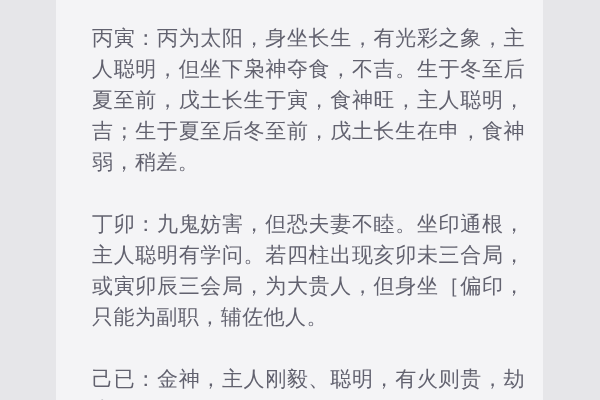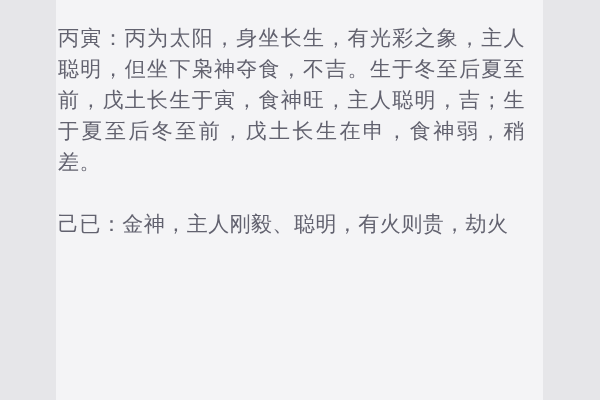--- a/index.html
+++ b/index.html
@@ -20,34 +20,35 @@
     position: relative;
   }
   .content-column {
     position: absolute;
     left: 56px;
     top: 0;
     width: 487px;
     height: 400px;
     box-sizing: border-box;
     background: var(--content-background, #f4f4f6);
-    padding: 22px 18px 0 2px;
+    padding: 22px 18px 0 36px;
   }
   .content-column p {
     margin: 0 0 31px 0;
     font-size: 21px;
     line-height: 31px;
     letter-spacing: 0.45px;
     color: var(--text, #62626f);
     text-align: justify;
     text-justify: inter-ideograph;
     word-break: normal;
   }
 </style>
 </head>
 <body>
 
 <div class="reading-page">
   <div class="content-column">
     <p>丙寅：丙为太阳，身坐长生，有光彩之象，主人聪明，但坐下枭神夺食，不吉。生于冬至后夏至前，戊土长生于寅，食神旺，主人聪明，吉；生于夏至后冬至前，戊土长生在申，食神弱，稍差。</p>
+    <p>丁卯：九鬼妨害，但恐夫妻不睦。坐印通根，主人聪明有学问。若四柱出现亥卯未三合局，或寅卯辰三会局，为大贵人，但身坐［偏印，只能为副职，辅佐他人。</p>
     <p>己已：金神，主人刚毅、聪明，有火则贵，劫火</p>
   </div>
 </div>
 
 </body></html>

